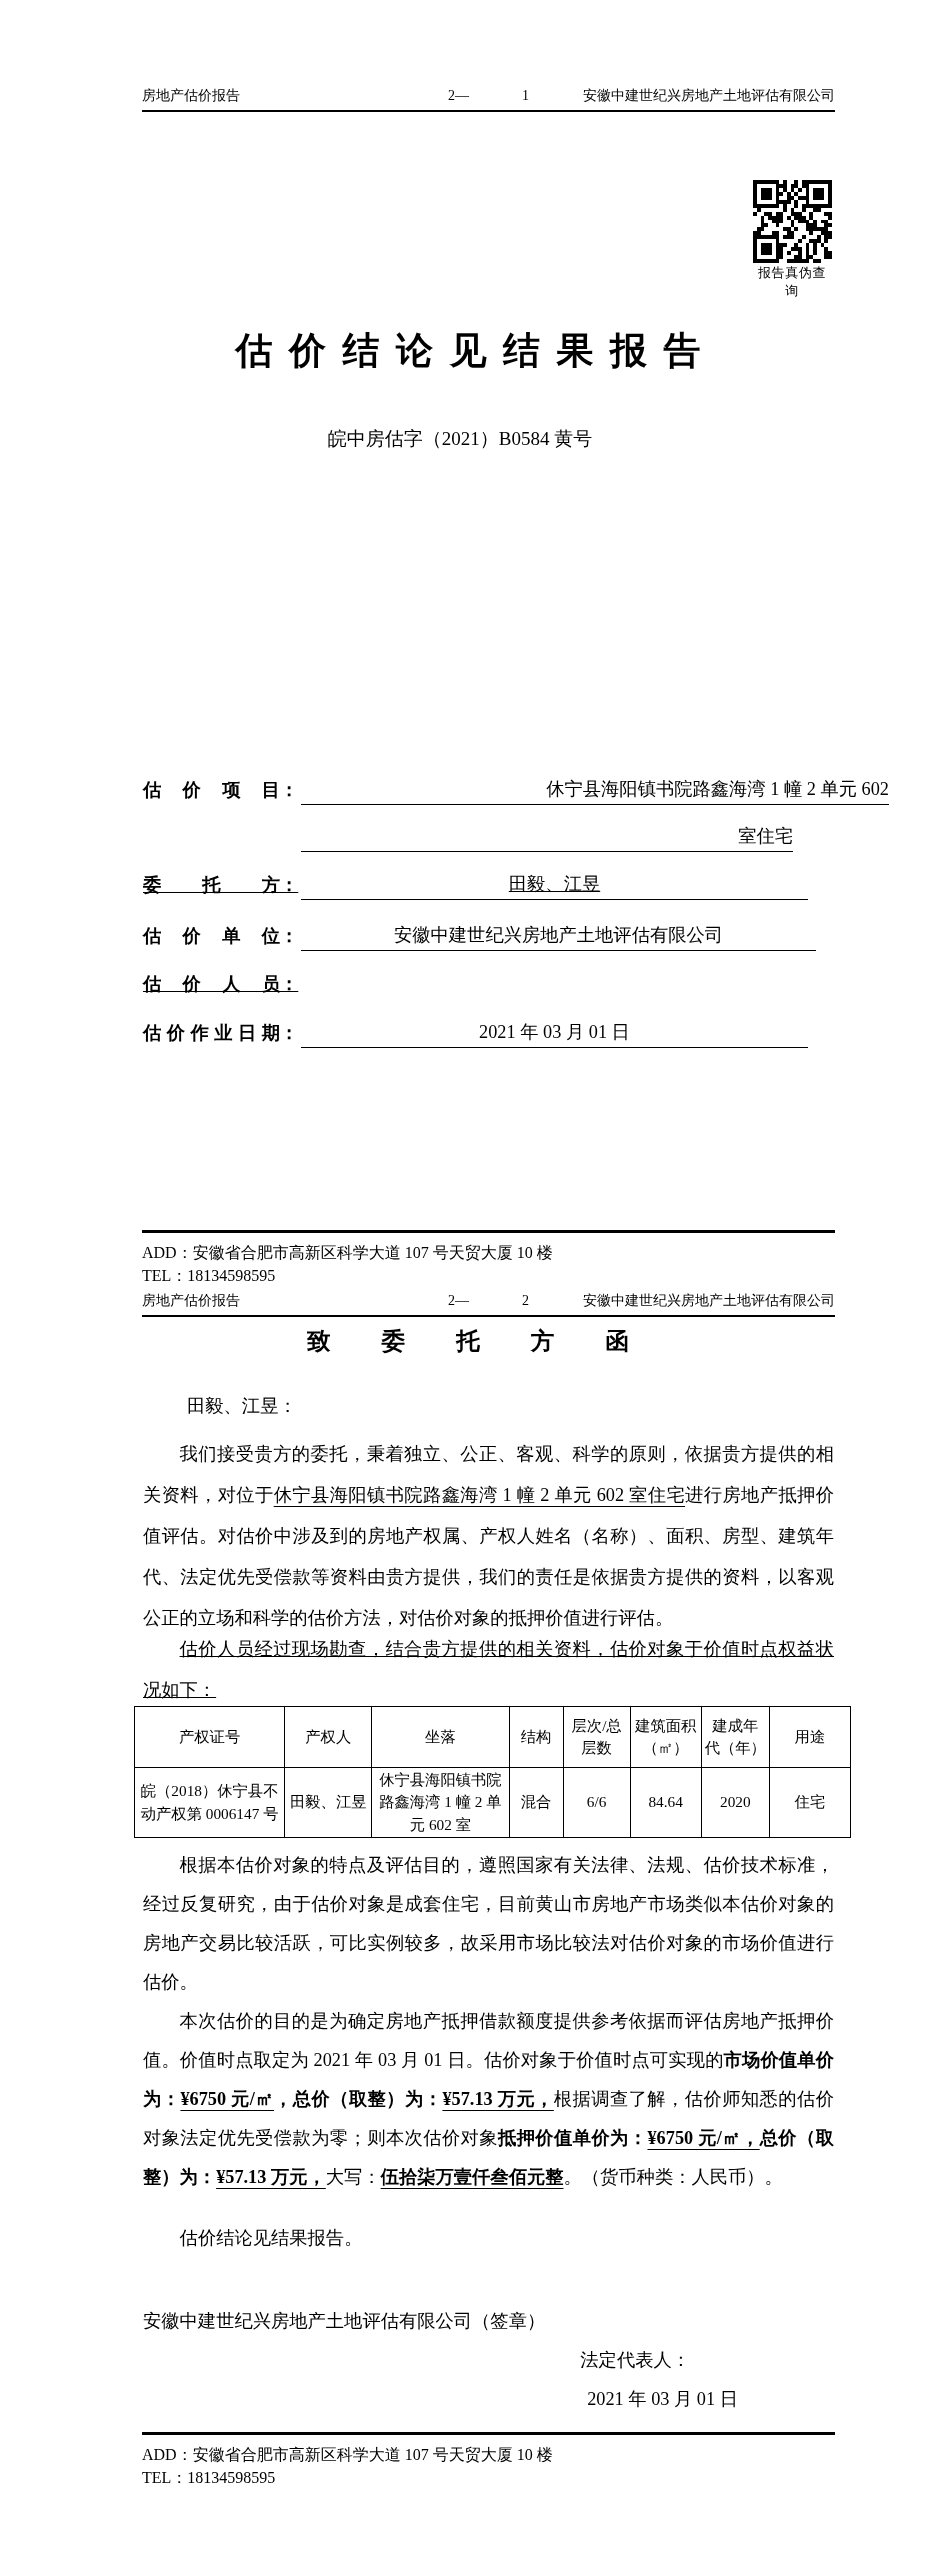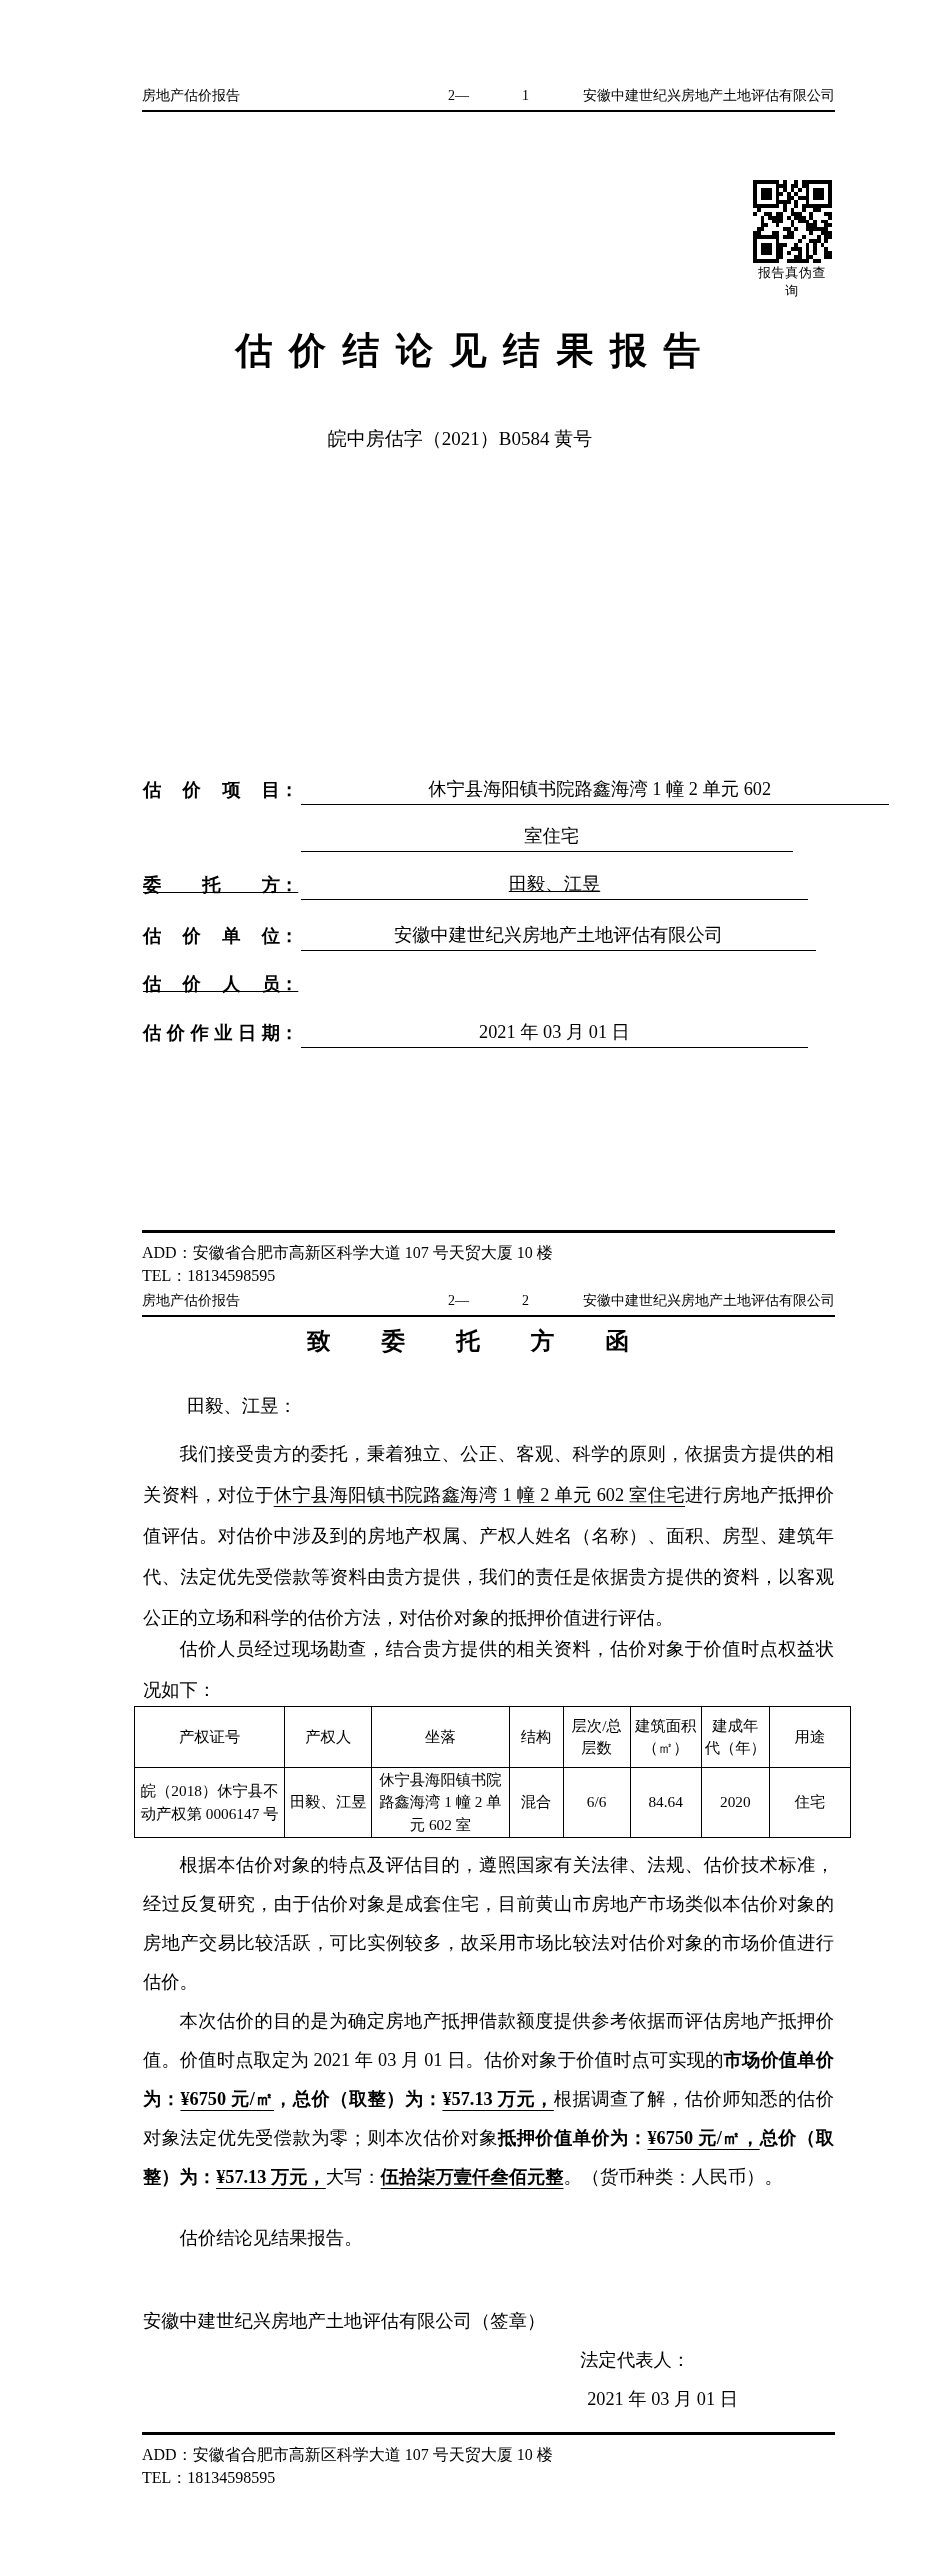--- a/index.html
+++ b/index.html
@@ -27,31 +27,31 @@
 
   .form-block{position:absolute;left:143px;top:758px;width:746px;font-size:18.3px;}
   .f-row{display:flex;align-items:flex-end;}
   .f-label{display:inline-block;width:137px;font-weight:bold;
     text-align:justify;text-align-last:justify;padding-bottom:3.5px;}
   .f-colon{display:inline-block;width:21px;font-weight:bold;padding-bottom:3.5px;}
   .f-spacer{display:inline-block;width:158px;}
   .f-value{flex:1;border-bottom:1.8px solid #000;padding-bottom:3.5px;}
   .r-h80{height:47px;} .r-h82{height:48px;text-decoration:underline;} .r-h87{height:51px;} .r-h83{height:49px;}
   .w-full{width:746px;} .w-short{width:650px;} .w-std{width:665px;} .w-agency{width:673px;}
-  .v-left{text-align:center;padding-left:9.4px;}
+  .v-left{text-align:right;padding-left:9.4px;}
   .v-center{text-align:center;}
 
   
   .letter-title{position:absolute;left:0;top:1325px;width:936px;text-align:center;
     font-size:23.6px;font-weight:bold;letter-spacing:51px;text-indent:51px;}
   .salutation{position:absolute;left:143px;top:1393px;font-size:18.3px;margin-left:44px;}
   .body-txt{position:absolute;left:143px;width:691px;font-size:18.3px;
     text-align:justify;text-justify:inter-ideograph;}
   .p1{top:1434px;line-height:41px;}
-  .p2{top:1629px;line-height:41px;}
+  .p2{top:1629px;line-height:41px;text-decoration:underline;}
   .p3{top:1846px;line-height:39px;}
   .p4{top:2002px;line-height:39px;}
   .p5{top:2227px;line-height:23.6px;text-indent:2em;}
   .indent{text-indent:2em;}
   .u{text-decoration:underline;text-underline-offset:4.7px;text-decoration-thickness:1.2px;}
   .b{font-weight:bold;}
 
   .prop-table{position:absolute;left:134px;top:1706px;border-collapse:collapse;
     table-layout:fixed;width:717px;font-size:15.3px;}
   .prop-table td,.prop-table th{border:1.2px solid #000;text-align:center;vertical-align:middle;

